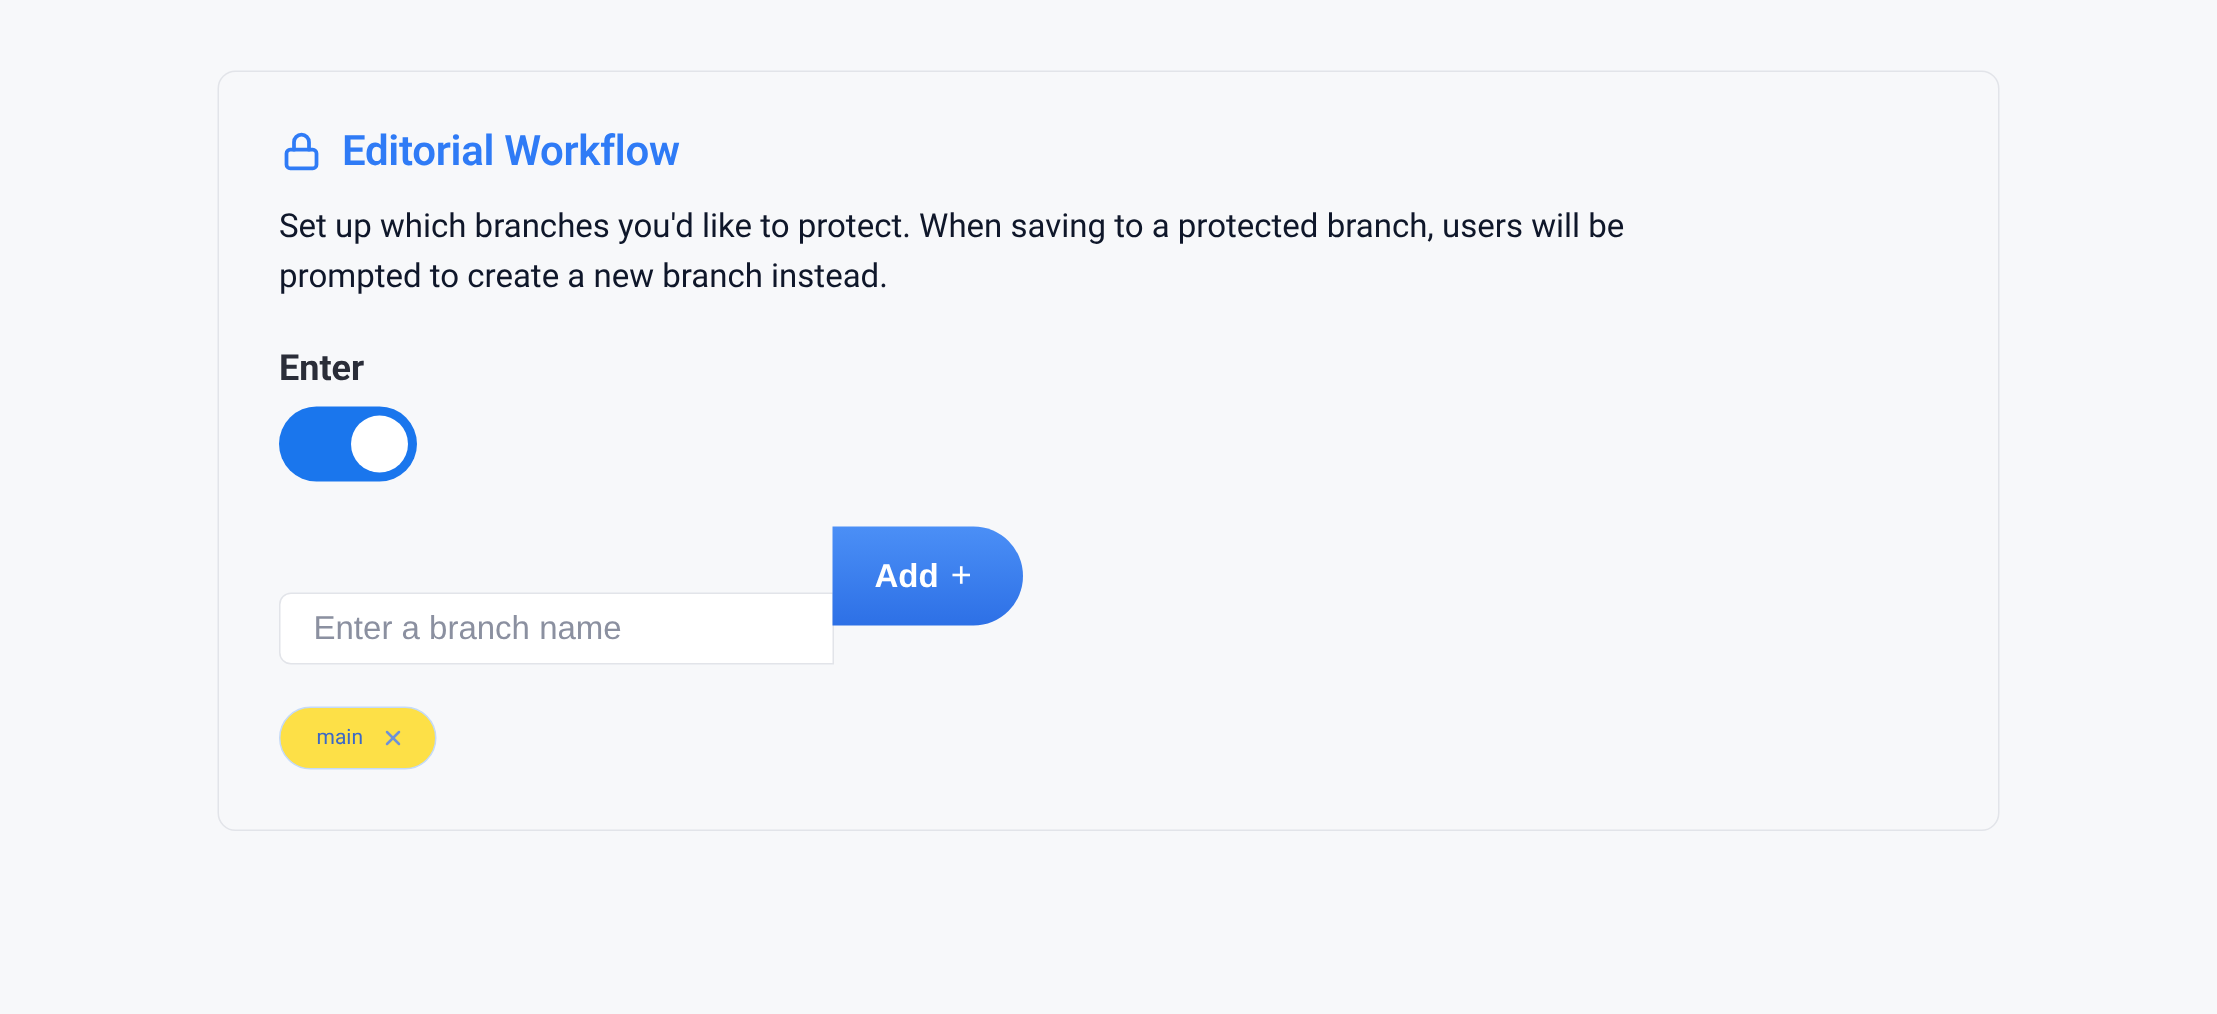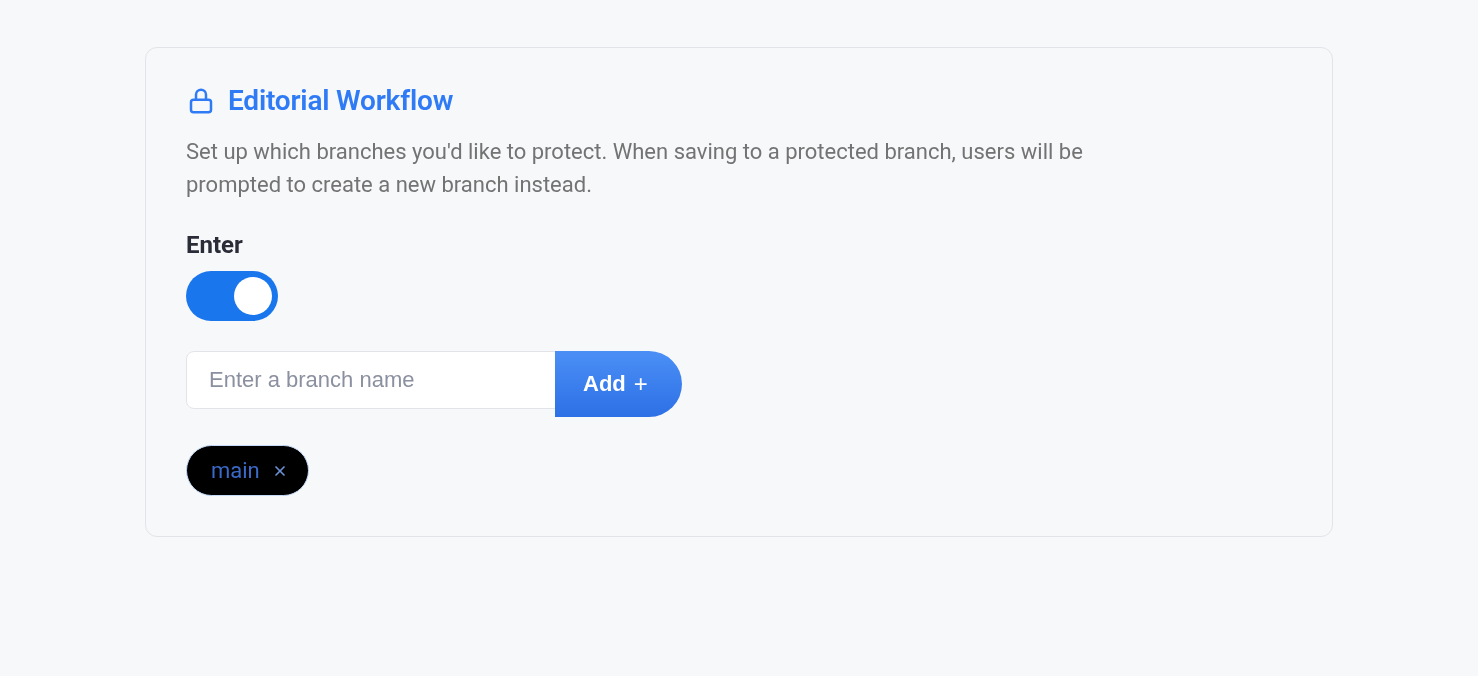--- a/index.html
+++ b/index.html
@@ -34,21 +34,21 @@
     }
     .card-title {
       font-size: 28px;
       font-weight: 600;
       color: #2f7bf6;
       letter-spacing: -0.2px;
     }
     .card-description {
       font-size: 22px;
       line-height: 1.5;
-      color: #737373;
+      color: #0f172a;
       margin-bottom: 30px;
       max-width: 960px;
     }
     .field-group {
       margin-bottom: 30px;
     }
     .field-label {
       font-size: 24px;
       font-weight: 700;
       color: #2a2d38;
@@ -72,28 +72,29 @@
       background-color: #ffffff;
       border-radius: 50%;
     }
     .input-row {
       display: flex;
       align-items: stretch;
       margin-bottom: 28px;
     }
     .branch-input {
       width: 370px;
-      height: 58px;
+      height: 48px;
       background-color: #ffffff;
       border: 1px solid #e2e4e9;
       border-radius: 8px 0 0 8px;
       padding: 0 22px;
       font-size: 22px;
       color: #701a75;
       outline: none;
+      margin-top: 44px;
     }
     .branch-input::placeholder {
       color: #8b90a0;
     }
     .add-button {
       height: 66px;
       padding: 0 34px 0 28px;
       background: linear-gradient(180deg, #4b8ff6 0%, #2d70e6 100%);
       border: none;
       border-radius: 0 999px 999px 0;
@@ -113,25 +114,25 @@
     }
     .tag-list {
       display: flex;
       gap: 10px;
       flex-wrap: wrap;
     }
     .branch-tag {
       display: inline-flex;
       align-items: center;
       gap: 12px;
-      background-color: #000000;
+      background-color: #fde047;
       border: 1px solid #c4daf8;
       border-radius: 999px;
       padding: 12px 20px 12px 24px;
-      font-size: 22px;
+      font-size: 14px;
       color: #3b69c7;
     }
     .tag-close {
       display: flex;
       align-items: center;
       justify-content: center;
       color: #6e92d8;
       cursor: pointer;
       font-size: 20px;
       line-height: 1;

